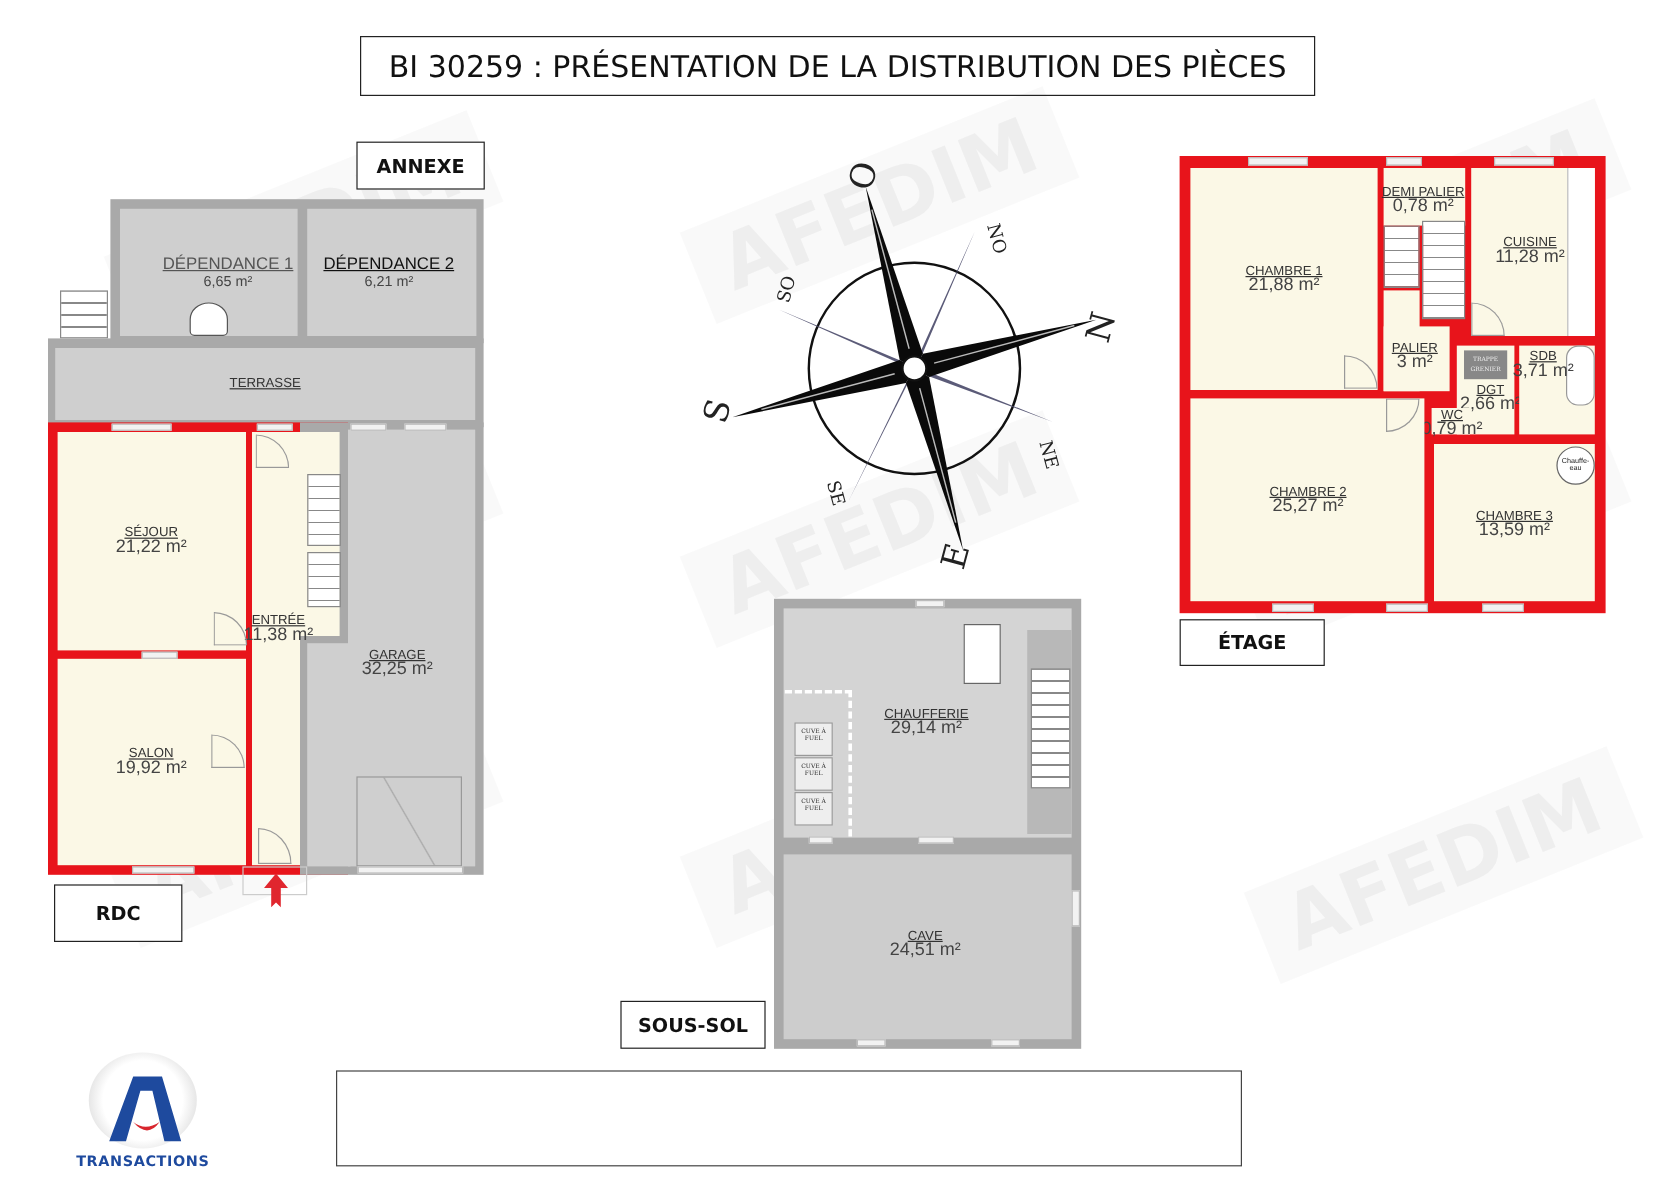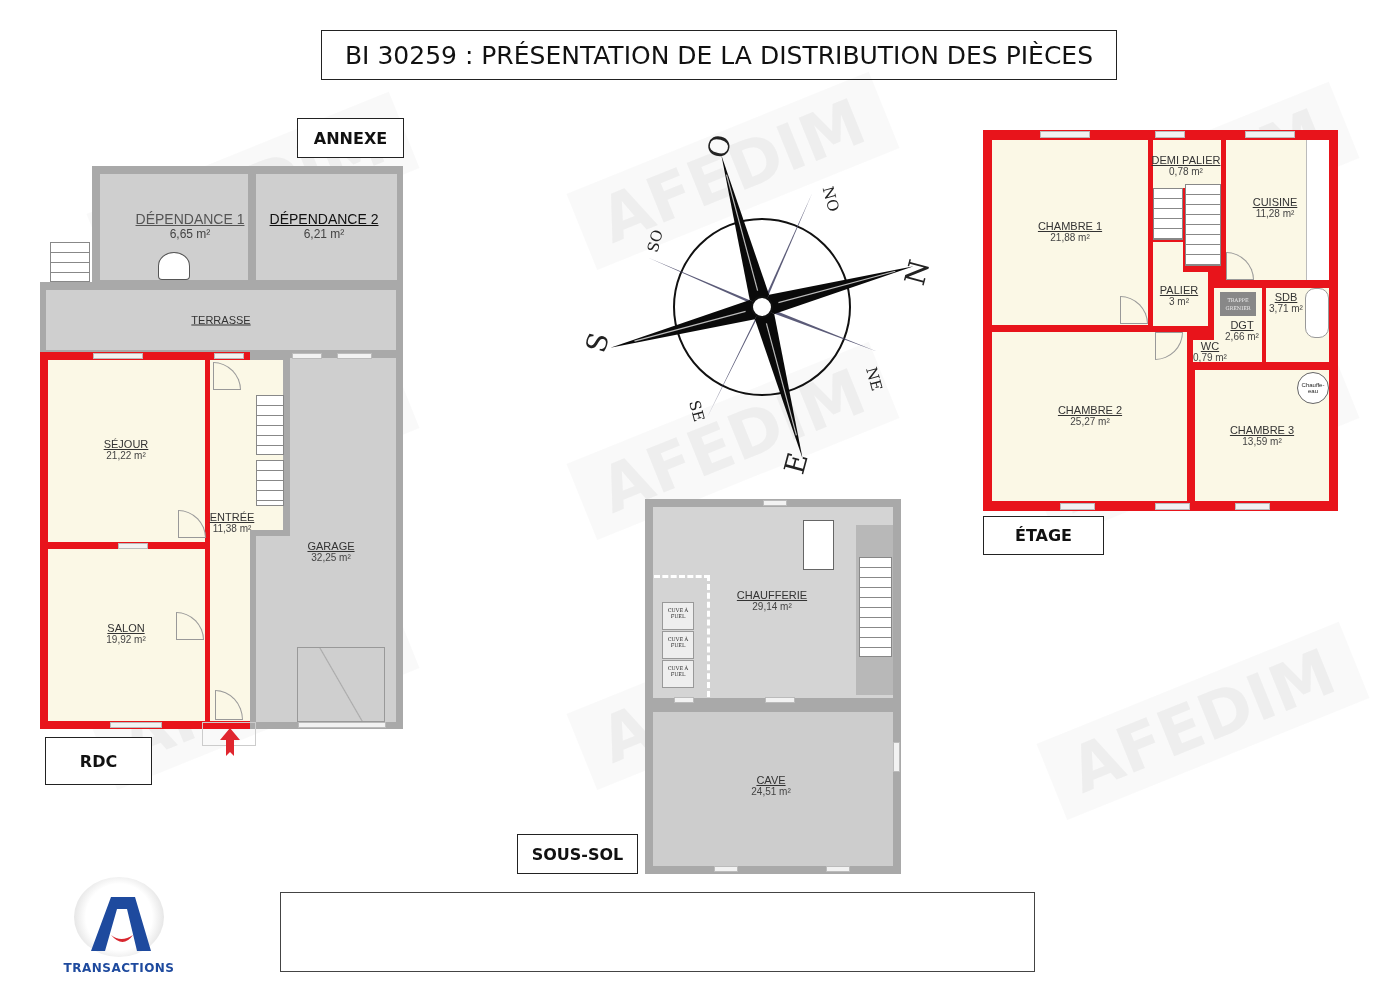--- a/index.html
+++ b/index.html
@@ -1,25 +1,25 @@
 <!DOCTYPE html>
 <html><head>
 <meta charset="utf-8">
 <style>
   html,body{margin:0;padding:0;background:#fff;}
   body{width:1400px;height:987px;position:relative;overflow:hidden;font-family:"Liberation Sans",sans-serif;color:#222;}
   .abs{position:absolute;}
-  .title-box{left:300px;top:30px;width:796px;height:50px;border:1.5px solid #222;display:flex;align-items:center;justify-content:center;font-family:"DejaVu Sans",sans-serif;font-size:25px;color:#111;box-sizing:border-box;margin-left:21px;}
+  .title-box{left:300px;top:30px;width:796px;height:50px;border:1.5px solid #222;display:flex;align-items:center;justify-content:center;font-family:"DejaVu Sans",sans-serif;font-size:25px;color:#111;box-sizing:border-box;}
   .tag{border:1.5px solid #222;box-sizing:border-box;display:flex;align-items:center;justify-content:center;font-family:"DejaVu Sans",sans-serif;font-weight:bold;font-size:16px;color:#111;background:#fff;}
   .room{position:absolute;box-sizing:border-box;}
   .cream{background:#fbf8e6;}
   .grey{background:#cfcfcf;}
   .rlabel{position:absolute;text-align:center;font-size:11px;line-height:11px;color:#333;white-space:nowrap;transform:translate(-50%,-50%);}
   .rlabel .n{display:block;text-decoration:underline;}
-  .rlabel .a{display:block;font-size:10px;color:#444;}
+  .rlabel .a{display:block;font-size:15px;color:#444;}
   .rlabel.big{font-size:14px;line-height:15px;}
   .rlabel.big .a{font-size:12px;}
   .wall{position:absolute;background:#e8141b;}
   .gwall{position:absolute;background:#a9a9a9;}
   .win{position:absolute;background:#f2f2f2;border:1px solid #bbb;box-sizing:border-box;}
   .stairs{position:absolute;background:repeating-linear-gradient(180deg,#fff 0,#fff 9px,#888 9px,#888 10px);border:1px solid #888;box-sizing:border-box;}
   .door{position:absolute;border:1px solid #999;border-radius:0 100% 0 0;box-sizing:border-box;}
   .watermark{position:absolute;font-family:"DejaVu Sans",sans-serif;font-weight:bold;font-size:64px;color:rgba(200,200,200,0.22);background:rgba(220,220,220,0.18);padding:4px 24px;transform:rotate(-22deg);pointer-events:none;}
   .disclaimer{left:280px;top:892px;width:755px;height:80px;border:1.5px solid #444;box-sizing:border-box;display:flex;flex-direction:column;align-items:center;justify-content:center;font-family:"DejaVu Sans",sans-serif;font-size:13px;font-weight:bold;line-height:22px;color:#111;}
 </style>

